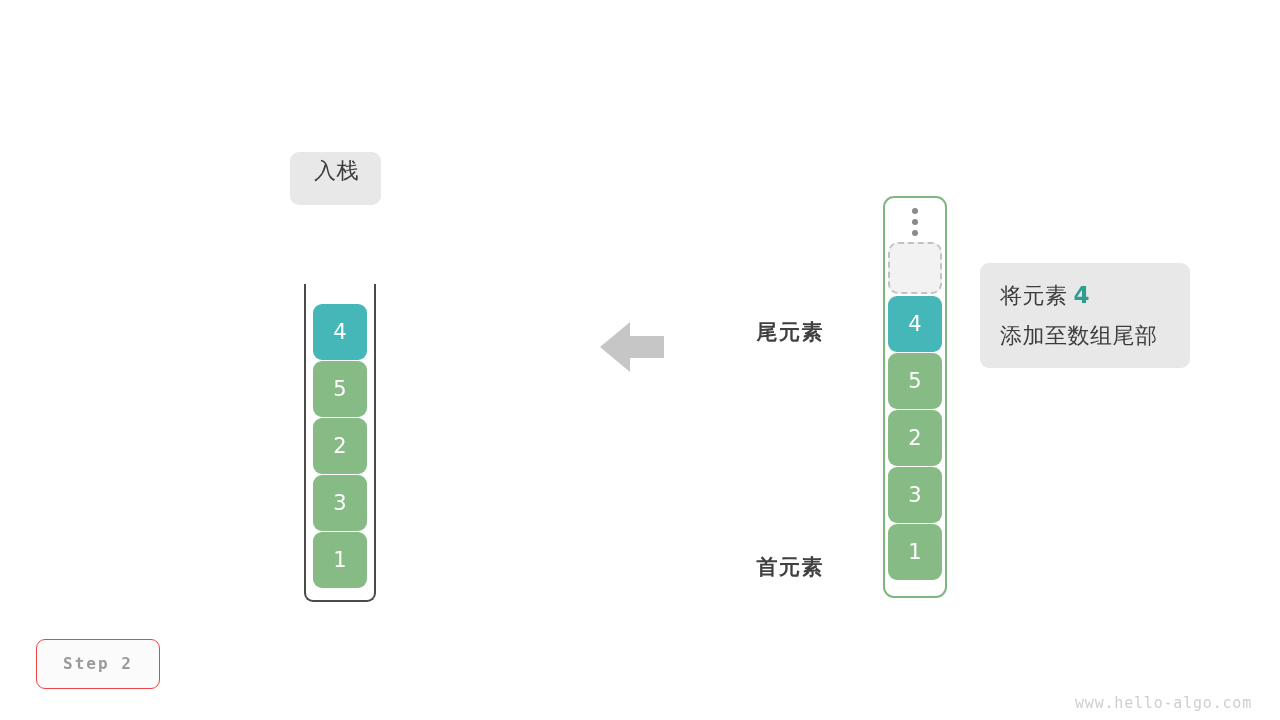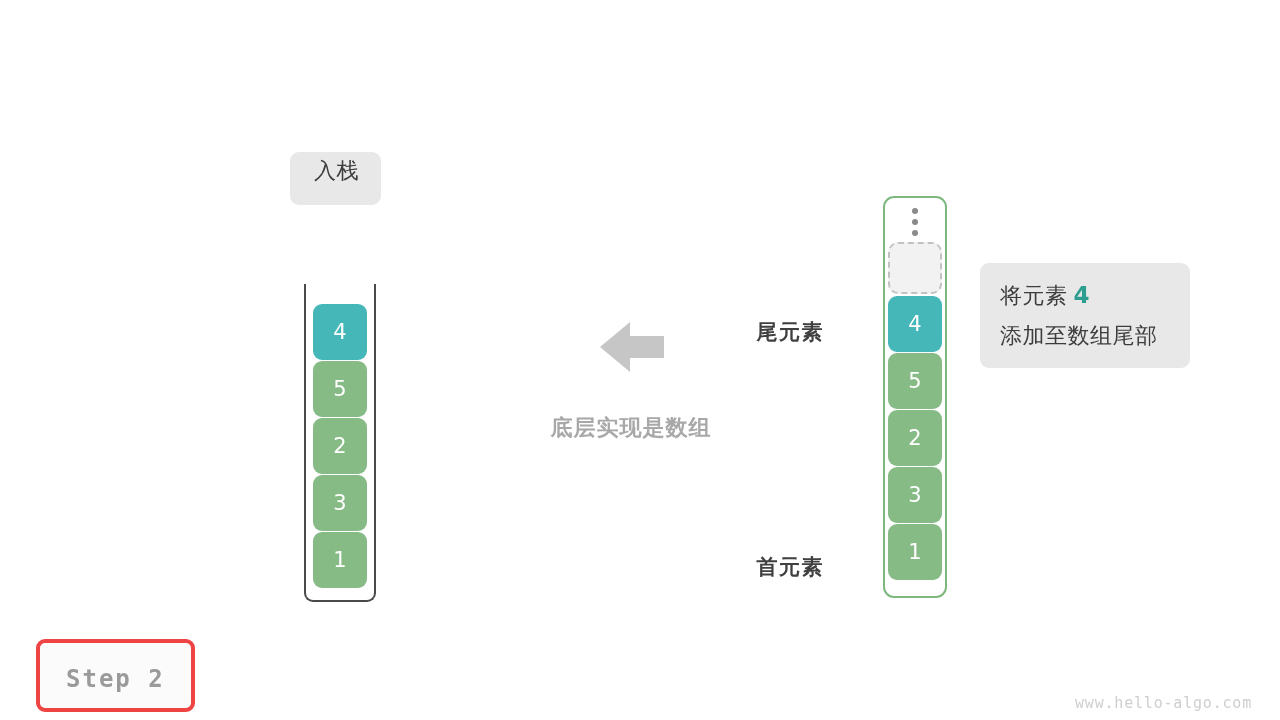--- a/index.html
+++ b/index.html
@@ -188,28 +188,28 @@
     white-space: nowrap;
     text-align: right;
   }
   #label-tail { left: 706px; top: 318px; width: 118px; }
   #label-head { left: 706px; top: 553px; width: 118px; }
 
   
   #step-badge {
     left: 36px;
     top: 639px;
-    padding: 22px 26px 15px;
-    border: 4px solid #ef4444;
+    padding: 14px 26px 15px;
+    border: 1px solid #ef4444;
     border-radius: 9px;
     background: #fbfbfb;
     color: #9a9a9a;
     font-family: "DejaVu Sans Mono", "Liberation Mono", monospace;
     font-weight: 700;
-    font-size: 24px;
+    font-size: 16px;
     letter-spacing: 2px;
   }
 
   
   #watermark {
     right: 28px;
     bottom: 8px;
     color: #cfcfcf;
     font-family: "DejaVu Sans Mono", "Liberation Mono", monospace;
     font-size: 15px;
@@ -234,21 +234,20 @@
     </div>
 </div>
 
 <div class="abs" id="arrow-left">
   <svg width="64" height="58" viewBox="0 0 64 58" xmlns="http://www.w3.org/2000/svg">
     <polygon points="0,29 30,4 30,18 64,18 64,40 30,40 30,54" fill="#c6c6c6"></polygon>
   </svg>
 </div>
 
 <div class="abs" id="center-note">
-  <div>底层实现是数组</div>
 </div>
 
 <div class="abs side-label" id="label-tail">尾元素</div>
 <div class="abs side-label" id="label-head">首元素</div>
 
 <div class="abs" id="right-stack-wrap">
   <div class="arr-border"></div>
   <div class="inner">
     <div class="dots-indicator">
       <i></i>

